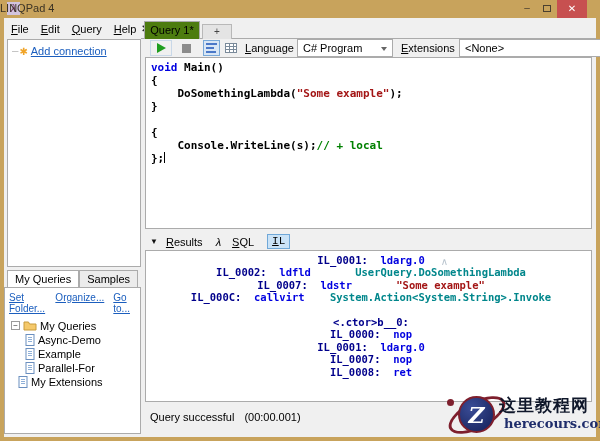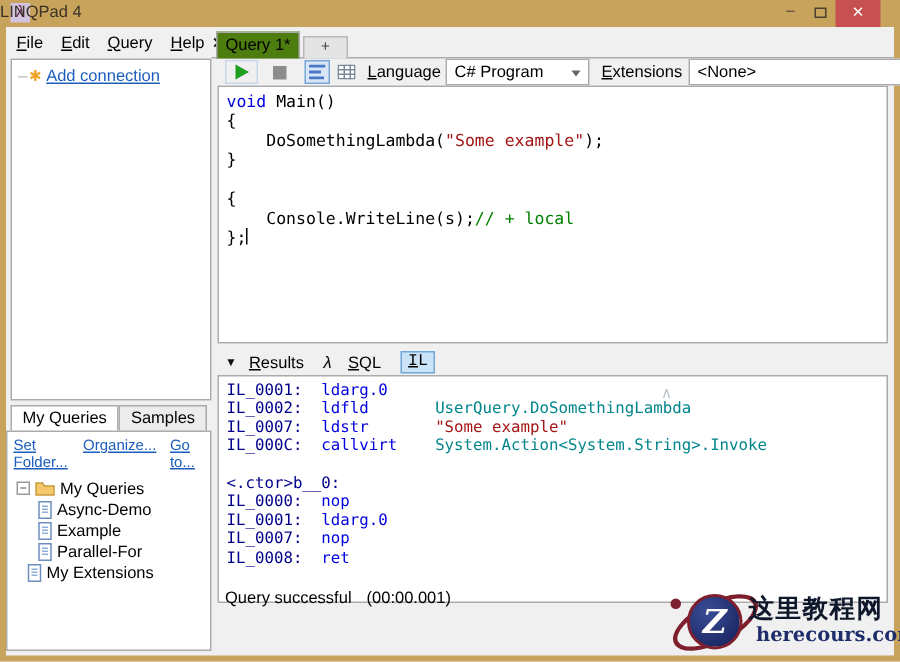--- a/index.html
+++ b/index.html
@@ -61,39 +61,39 @@
   .combo { position:absolute; top:0; height:18px; background:#fff; border:1px solid #ABABAB; font-size:11px;
            line-height:16px; padding-left:5px; color:#000; }
   .lang-combo { left:156px; width:96px; }
   .conn-label { left:260px; }
   .conn-combo { left:318px; width:230px; }
   .chev { position:absolute; right:5px; top:7px; width:0; height:0; border-left:3px solid transparent;
           border-right:3px solid transparent; border-top:4px solid #666; }
 
   .editor { position:absolute; left:141px; top:39px; width:447px; height:172px; background:#fff;
             border:1px solid #ABABAB; padding:3px 0 0 5px; overflow:hidden; }
-  .code { font-family:"DejaVu Sans Mono","Liberation Mono",monospace; font-size:11px; }
+  .code { font-family:"DejaVu Sans Mono","Liberation Mono",monospace; font-size:11px;font-weight:bold; }
   .code .cl { height:13px; white-space:pre; }
   .c-pln { color:#000; } .c-kw { color:#0000E0; } .c-str { color:#A31515; } .c-com { color:#008000; }
   .c-addr { color:#00008B; } .c-op { color:#0000E0; } .c-type { color:#00868B; } .c-lbl { color:#00008B; }
   .c-caret { display:inline-block; width:1px; height:11px; background:#000; vertical-align:-1px; }
 
   .res-header { position:absolute; left:141px; top:215px; right:4px; height:17px; display:flex; align-items:center; }
   .res-exp { font-size:8px; color:#111; margin:0 8px 0 5px; }
   .res-tab { display:inline-block; font-size:11px; color:#000; margin-right:13px; }
   .res-tab.lam { font-style:italic; margin-right:11px; }
   .res-tab.sel { background:#CBE3F7; border:1px solid #70A8D8; margin-right:0; padding:0 4px 1px;font-family:Liberation Mono, monospace; }
 
   .il-box { position:absolute; left:141px; top:232px; width:447px; height:152px; background:#fff;
             border:1px solid #ABABAB; padding:3px 0 0 5px; overflow:hidden; }
   .il-box .code { font-size:10.5px; }
-  .il-box .cl { height:12.4px; }
+  .il-box .cl { height:12.4px;text-align:center; }
   .scroll-up { position:absolute; right:148px; top:238px; color:#B9C4CE; font-size:10px; }
 
-  .statusbar { position:absolute; left:141px; top:372px; right:0; height:18px; font-size:11px; color:#000;
+  .statusbar { position:absolute; left:141px; top:390px; right:0; height:18px; font-size:11px; color:#000;
                display:flex; align-items:center; }
   .statusbar .msg { margin-left:5px; }
   .statusbar .time { margin-left:10px; }
 
   
   .wm { position:absolute; right:2px; bottom:0px; width:152px; height:52px; z-index:50; }
   .wm-swoosh { position:absolute; left:0px; top:12px; width:62px; height:28px; border:3px solid #7E1F2D;
                border-radius:50%; transform:rotate(-27deg); }
   .wm-dot { position:absolute; left:1px; top:10px; width:7px; height:7px; background:#7E1F2D; border-radius:50%; }
   .wm-circle { position:absolute; left:12px; top:7px; width:37px; height:37px; border-radius:50%;

